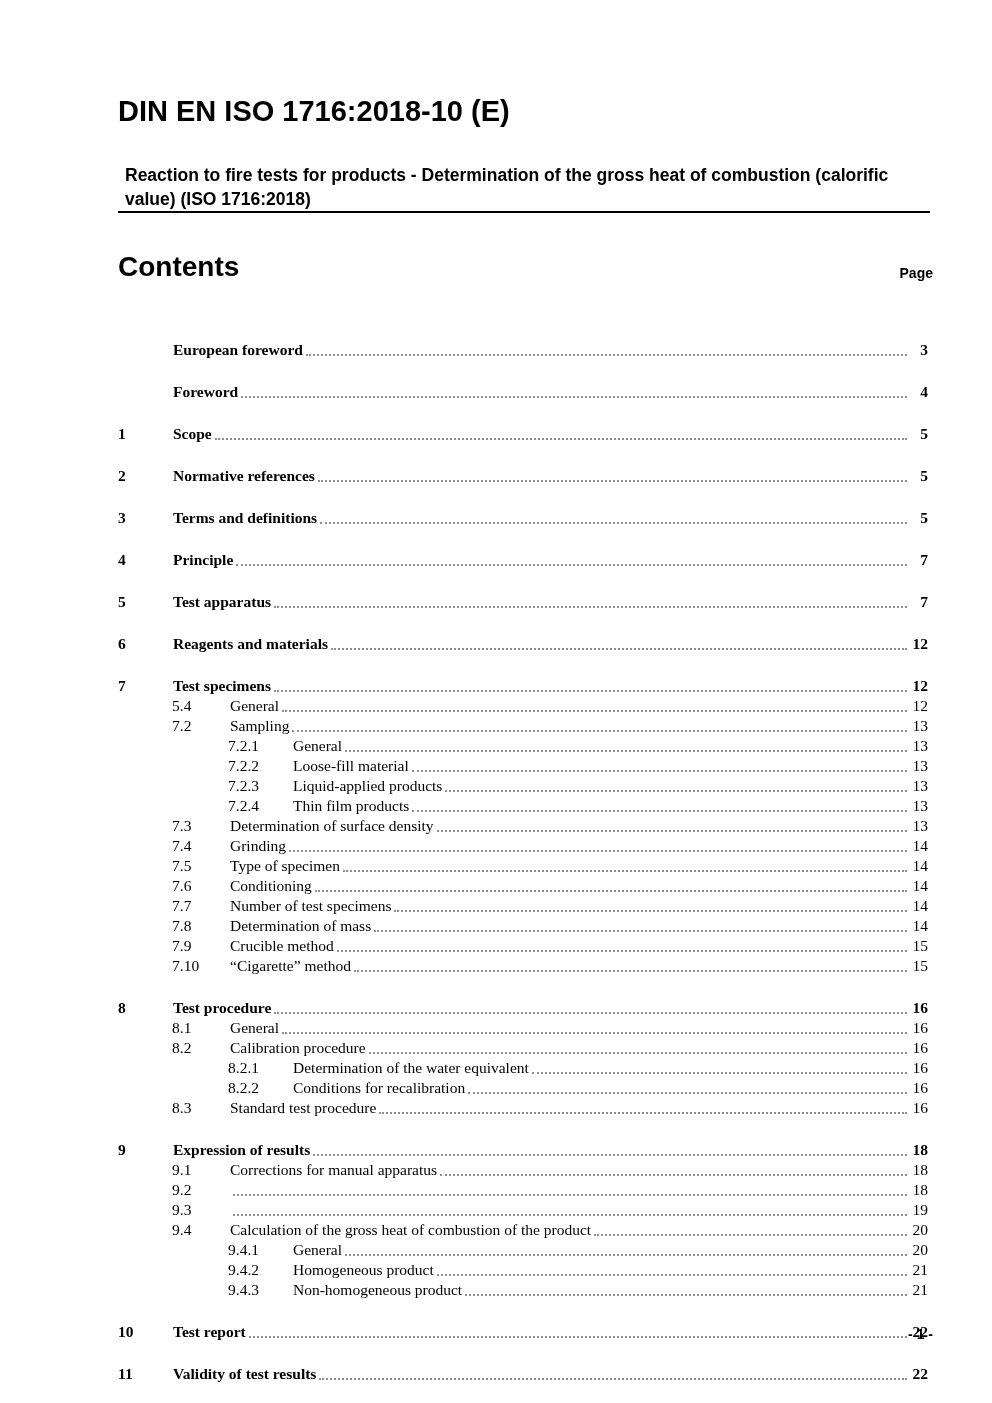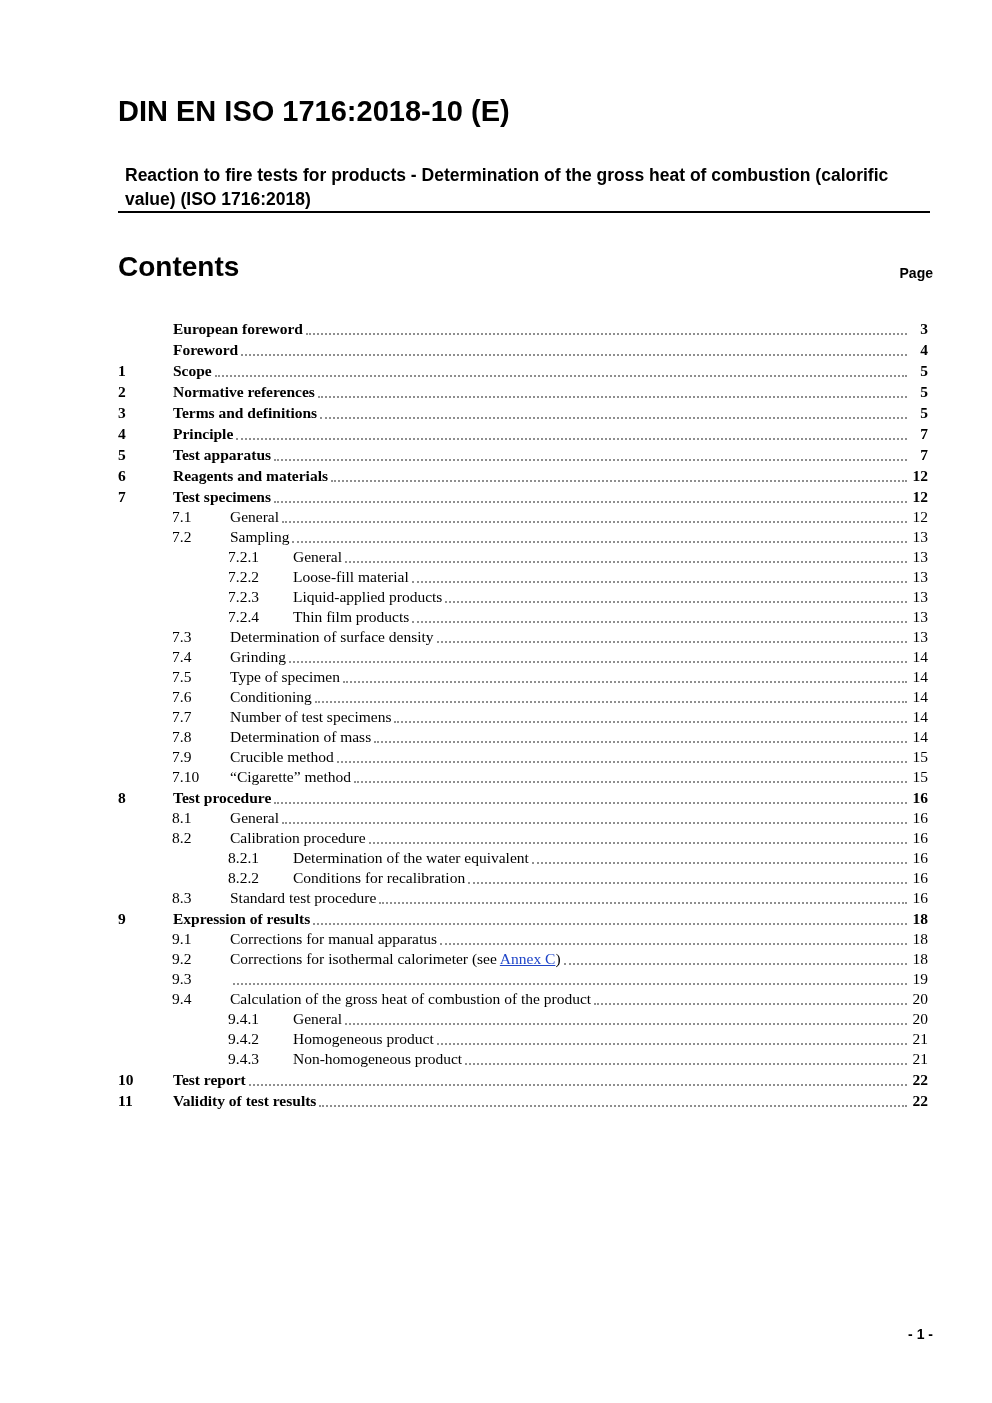--- a/index.html
+++ b/index.html
@@ -35,21 +35,21 @@
   .page-label { font-size: 14px; margin-top: 14px; }
   .toc {
     position: absolute; left: 118px; top: 318px; width: 810px;
     font-size: 15.5px;
   }
   .toc-row {
     display: flex; align-items: flex-end;
     line-height: 20px; height: 20px;
     cursor: pointer;
   }
-  .toc-row.lvl0 { margin-top: 1px; font-weight: bold; }
+  .toc-row.lvl0 { margin-top: 22px; font-weight: bold; }
   .toc-row.lvl1 .toc-num { margin-left: 54px; width: 58px; }
   .toc-row.lvl2 .toc-num { margin-left: 110px; width: 65px; }
   .toc-num { width: 55px; flex: 0 0 auto; }
   .toc-title { flex: 0 1 auto; white-space: nowrap; }
   .leader {
     flex: 1 1 auto;
     border-bottom: 2px dotted #8f8f8f;
     margin: 0 3px 4px 3px;
     min-width: 10px;
   }
@@ -127,21 +127,21 @@
       <span class="leader"></span>
       <span class="toc-page">12</span>
     </div>
     <div class="toc-row lvl0">
       <span class="toc-num">7</span>
       <span class="toc-title">Test specimens</span>
       <span class="leader"></span>
       <span class="toc-page">12</span>
     </div>
     <div class="toc-row lvl1">
-      <span class="toc-num">7.1</span>
+      <span class="toc-num">5.4</span>
       <span class="toc-title">General</span>
       <span class="leader"></span>
       <span class="toc-page">12</span>
     </div>
     <div class="toc-row lvl1">
       <span class="toc-num">7.2</span>
       <span class="toc-title">Sampling</span>
       <span class="leader"></span>
       <span class="toc-page">13</span>
     </div>
@@ -260,21 +260,20 @@
       <span class="toc-page">18</span>
     </div>
     <div class="toc-row lvl1">
       <span class="toc-num">9.1</span>
       <span class="toc-title">Corrections for manual apparatus</span>
       <span class="leader"></span>
       <span class="toc-page">18</span>
     </div>
     <div class="toc-row lvl1">
       <span class="toc-num">9.2</span>
-      <span class="toc-title">Corrections for isothermal calorimeter (see <span class="annex-link">Annex C</span>)</span>
       <span class="leader"></span>
       <span class="toc-page">18</span>
     </div>
     <div class="toc-row lvl1">
       <span class="toc-num">9.3</span>
       <span class="leader"></span>
       <span class="toc-page">19</span>
     </div>
     <div class="toc-row lvl1">
       <span class="toc-num">9.4</span>

